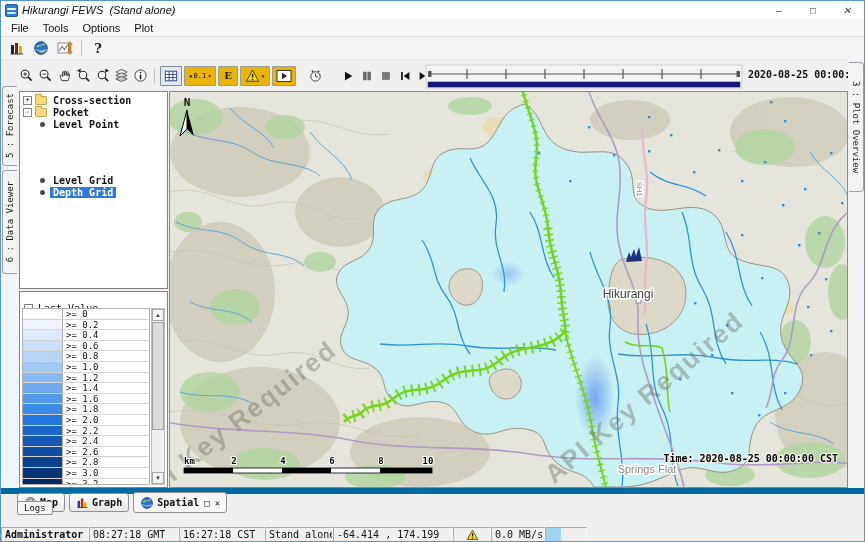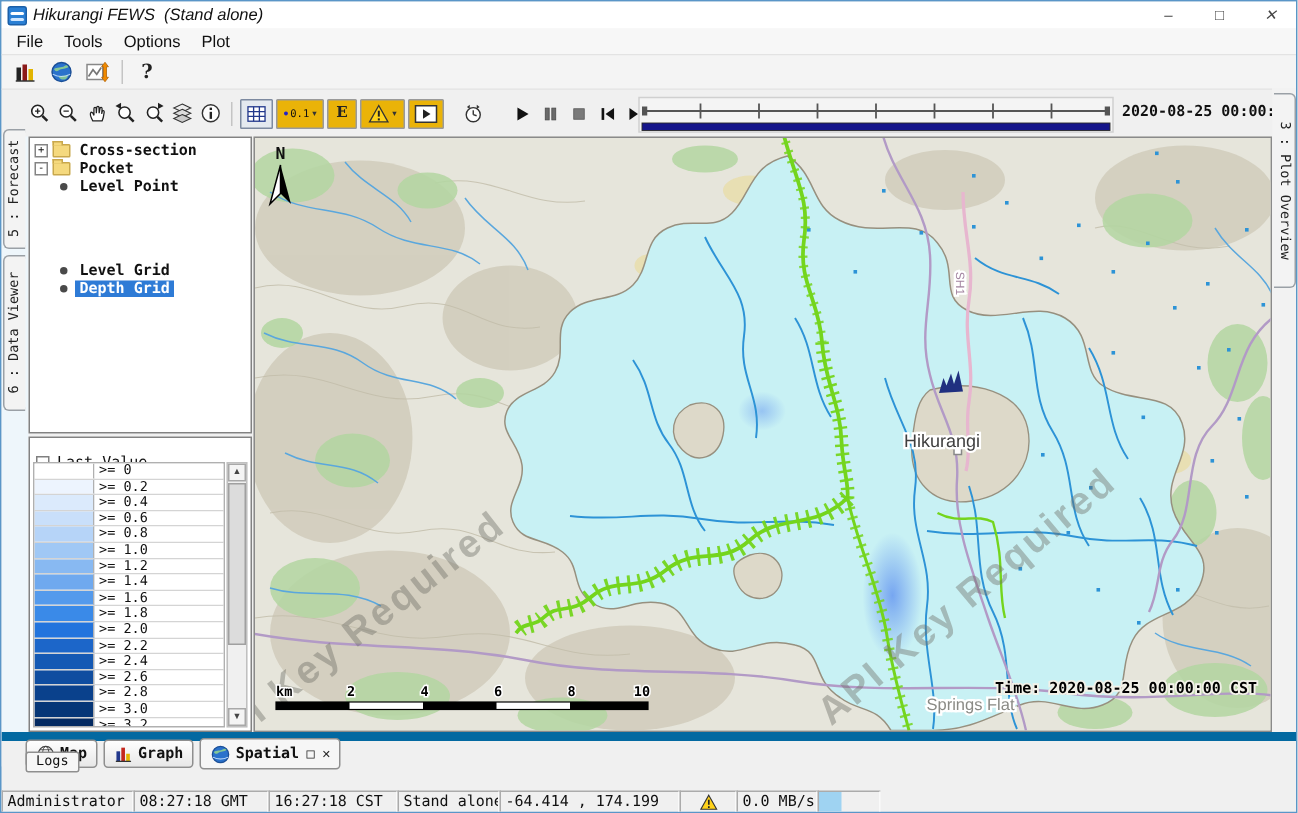--- a/index.html
+++ b/index.html
@@ -77,21 +77,21 @@
   .wmark { font:bold 26px "Liberation Sans", sans-serif; fill:#6f6f66; opacity:.42; letter-spacing:2px; }
   
   .bottom-bar { position:absolute; left:0; top:487px; width:100%; height:23px; border-top:6px solid #0369a1; background:#f0f0f0; display:flex; align-items:center; gap:4px; padding-left:16px; }
   .btab { height:19px; border:1px solid #8f8f8f; border-radius:3px; background:linear-gradient(#fefefe,#e7e7e7); display:flex; align-items:center; gap:3px; padding:0 6px; font:bold 10px "DejaVu Sans Mono", monospace; color:#111; }
   .btab.active { background:#f6f6f6; height:21px; }
   .btab .wc { font-size:9px; color:#222; margin-left:2px; font-weight:bold; }
   .logs-row { position:absolute; left:0; top:499px; width:100%; height:16px; padding-left:16px; display:flex; align-items:center; }
   .logs-btn { height:14px; border:1px solid #8f8f8f; border-radius:2px; background:#f6f6f6; font:9px "DejaVu Sans Mono", monospace; color:#111; padding:0 6px; display:flex; align-items:center; }
   .statusbar { position:absolute; left:0; top:526px; width:100%; height:16px; background:#f0f0f0; display:flex; }
   .scell { border:1px solid; border-color:#ababab #fafafa #fafafa #ababab; font:10px "DejaVu Sans Mono", monospace; color:#111; line-height:13px; padding:0 3px; white-space:pre; overflow:hidden; flex:0 0 auto; }
-  .sc-user { width:88px; } .sc-sys { flex:1 1 auto; } .sc-gmt { width:90px; } .sc-cst { width:86px; }
+  .sc-user { width:88px;font-weight:bold; } .sc-sys { flex:1 1 auto; } .sc-gmt { width:90px; } .sc-cst { width:86px; }
   .sc-mode { width:68px; } .sc-coord { width:120px; } .sc-warn { width:38px; display:flex; align-items:center; justify-content:center; }
   .sc-rate { width:54px; } .sc-mem { width:42px; position:relative; }
   .mem-gauge { position:absolute; left:0; top:0; bottom:0; width:38%; background:#9fd3f2; }
 </style>
 </head>
 <body>
 
 <div id="app">
 
   <div class="titlebar">

